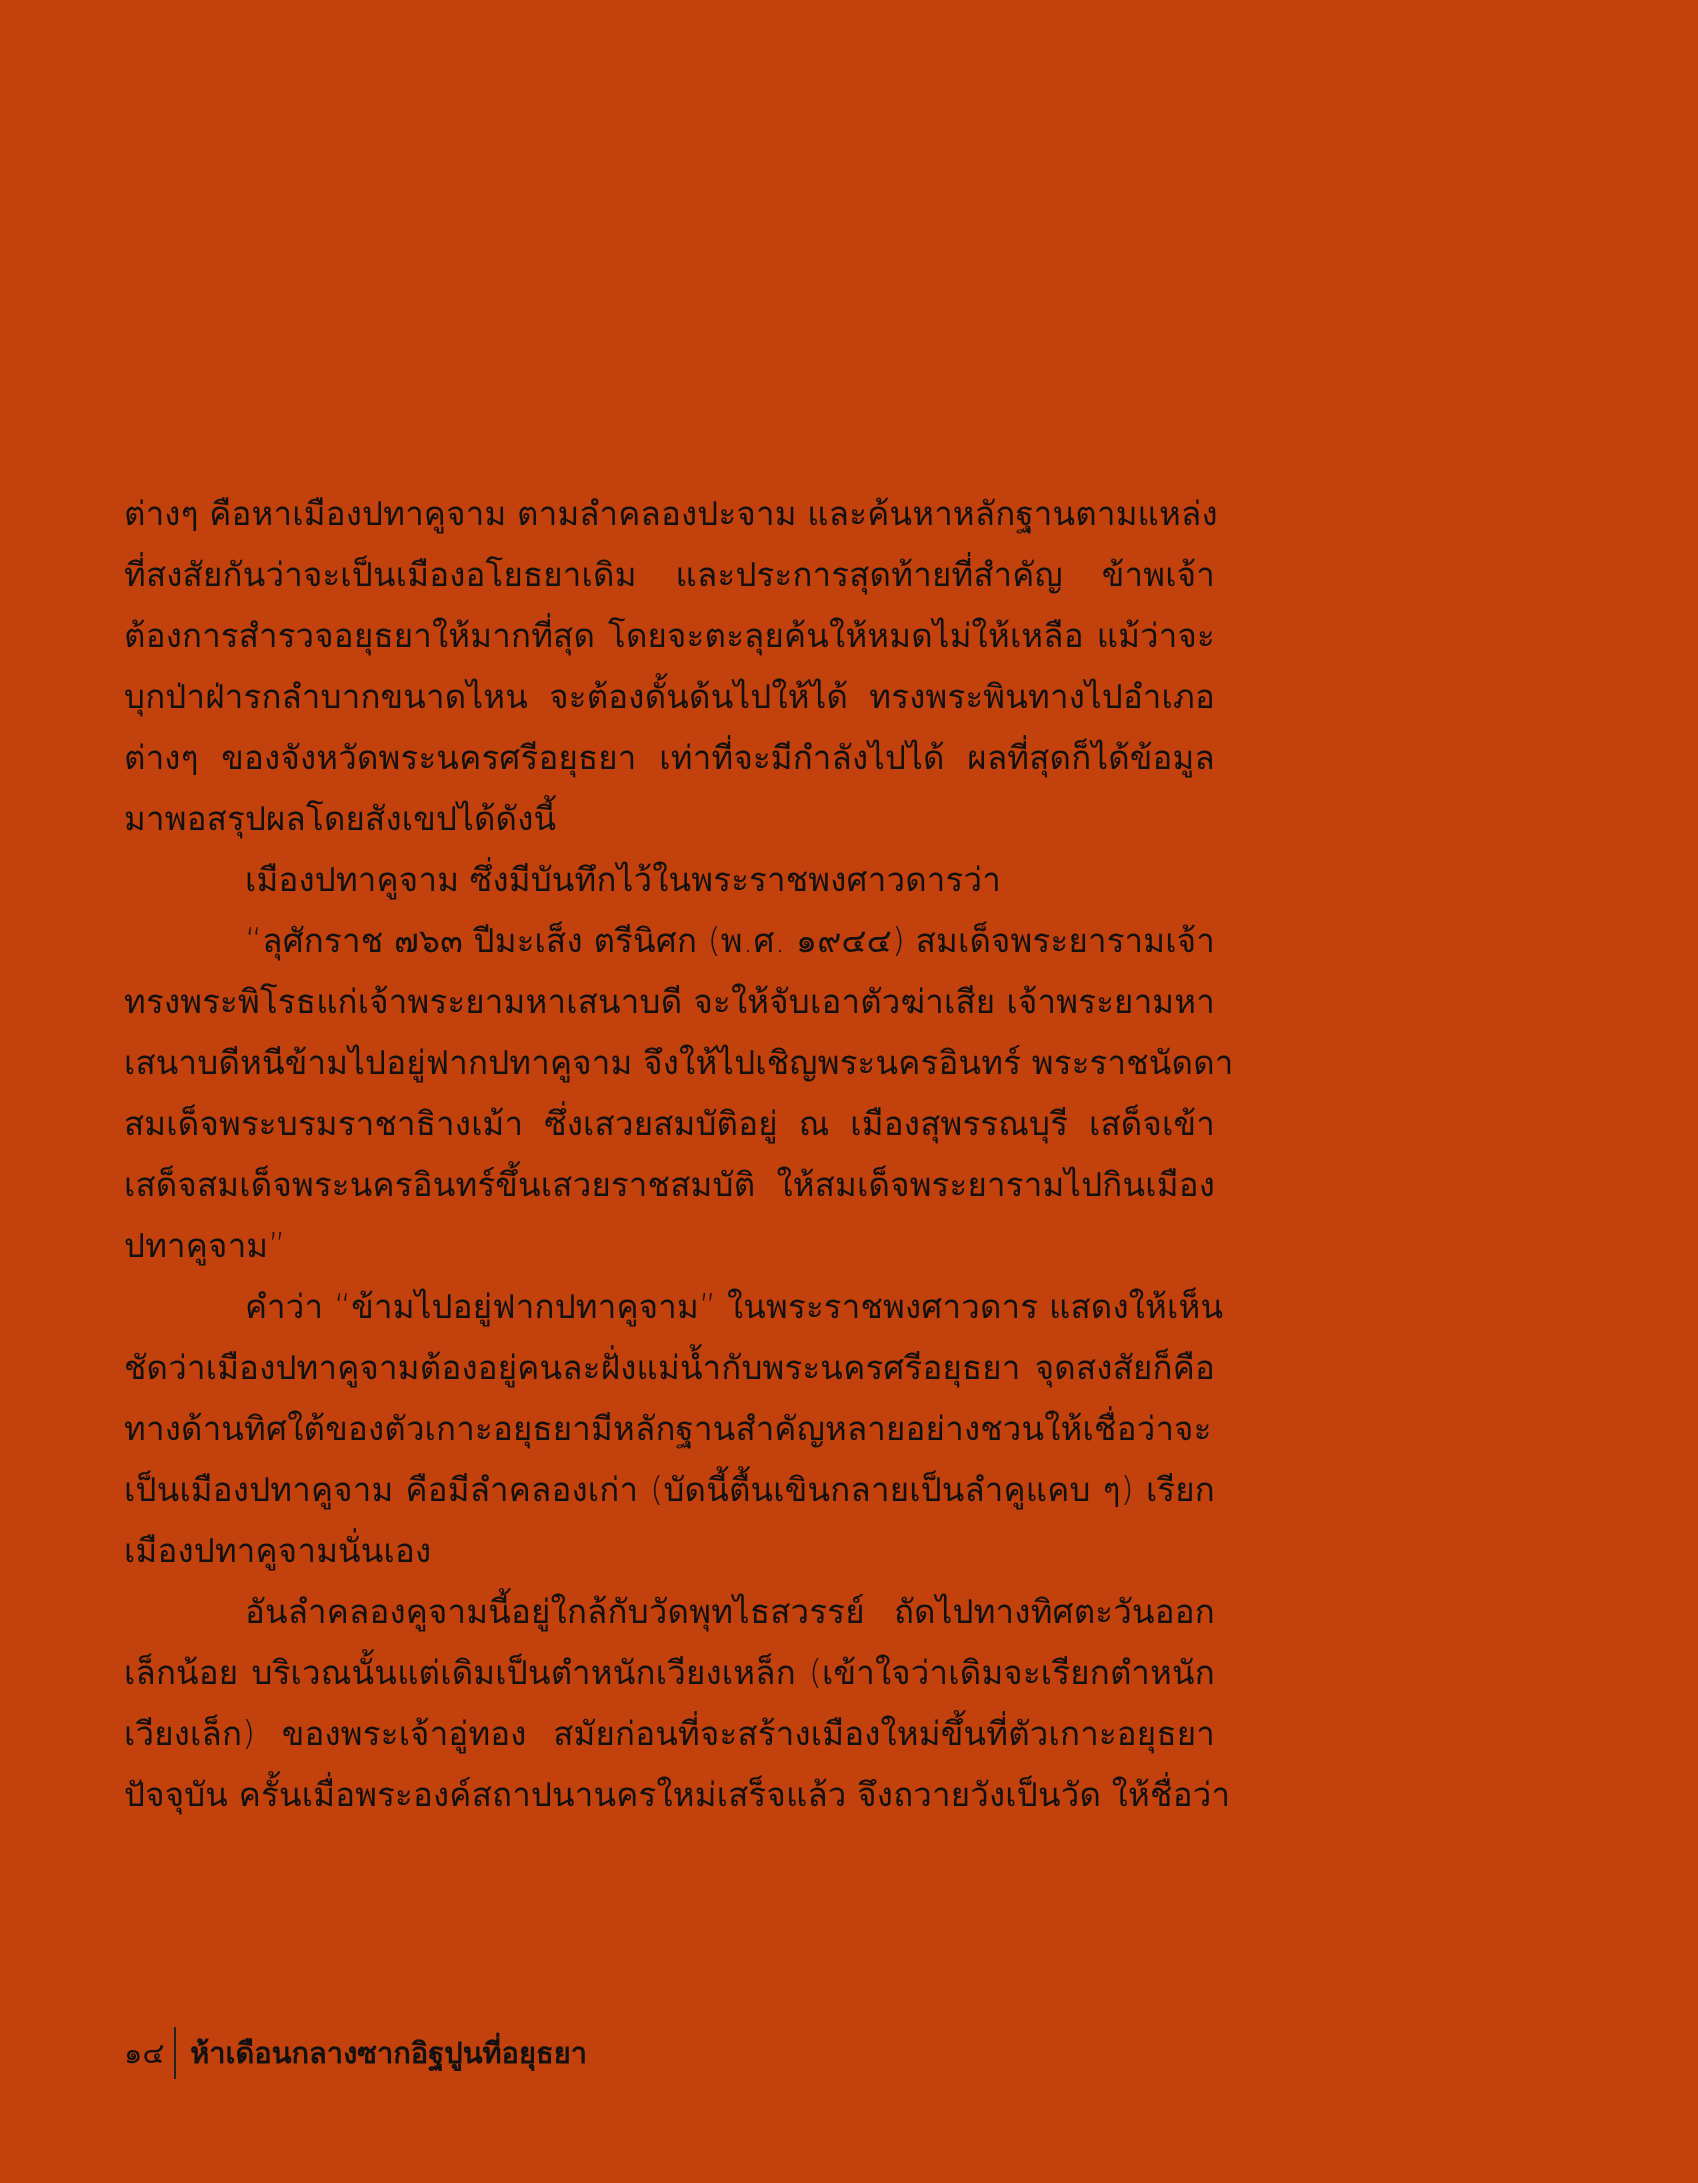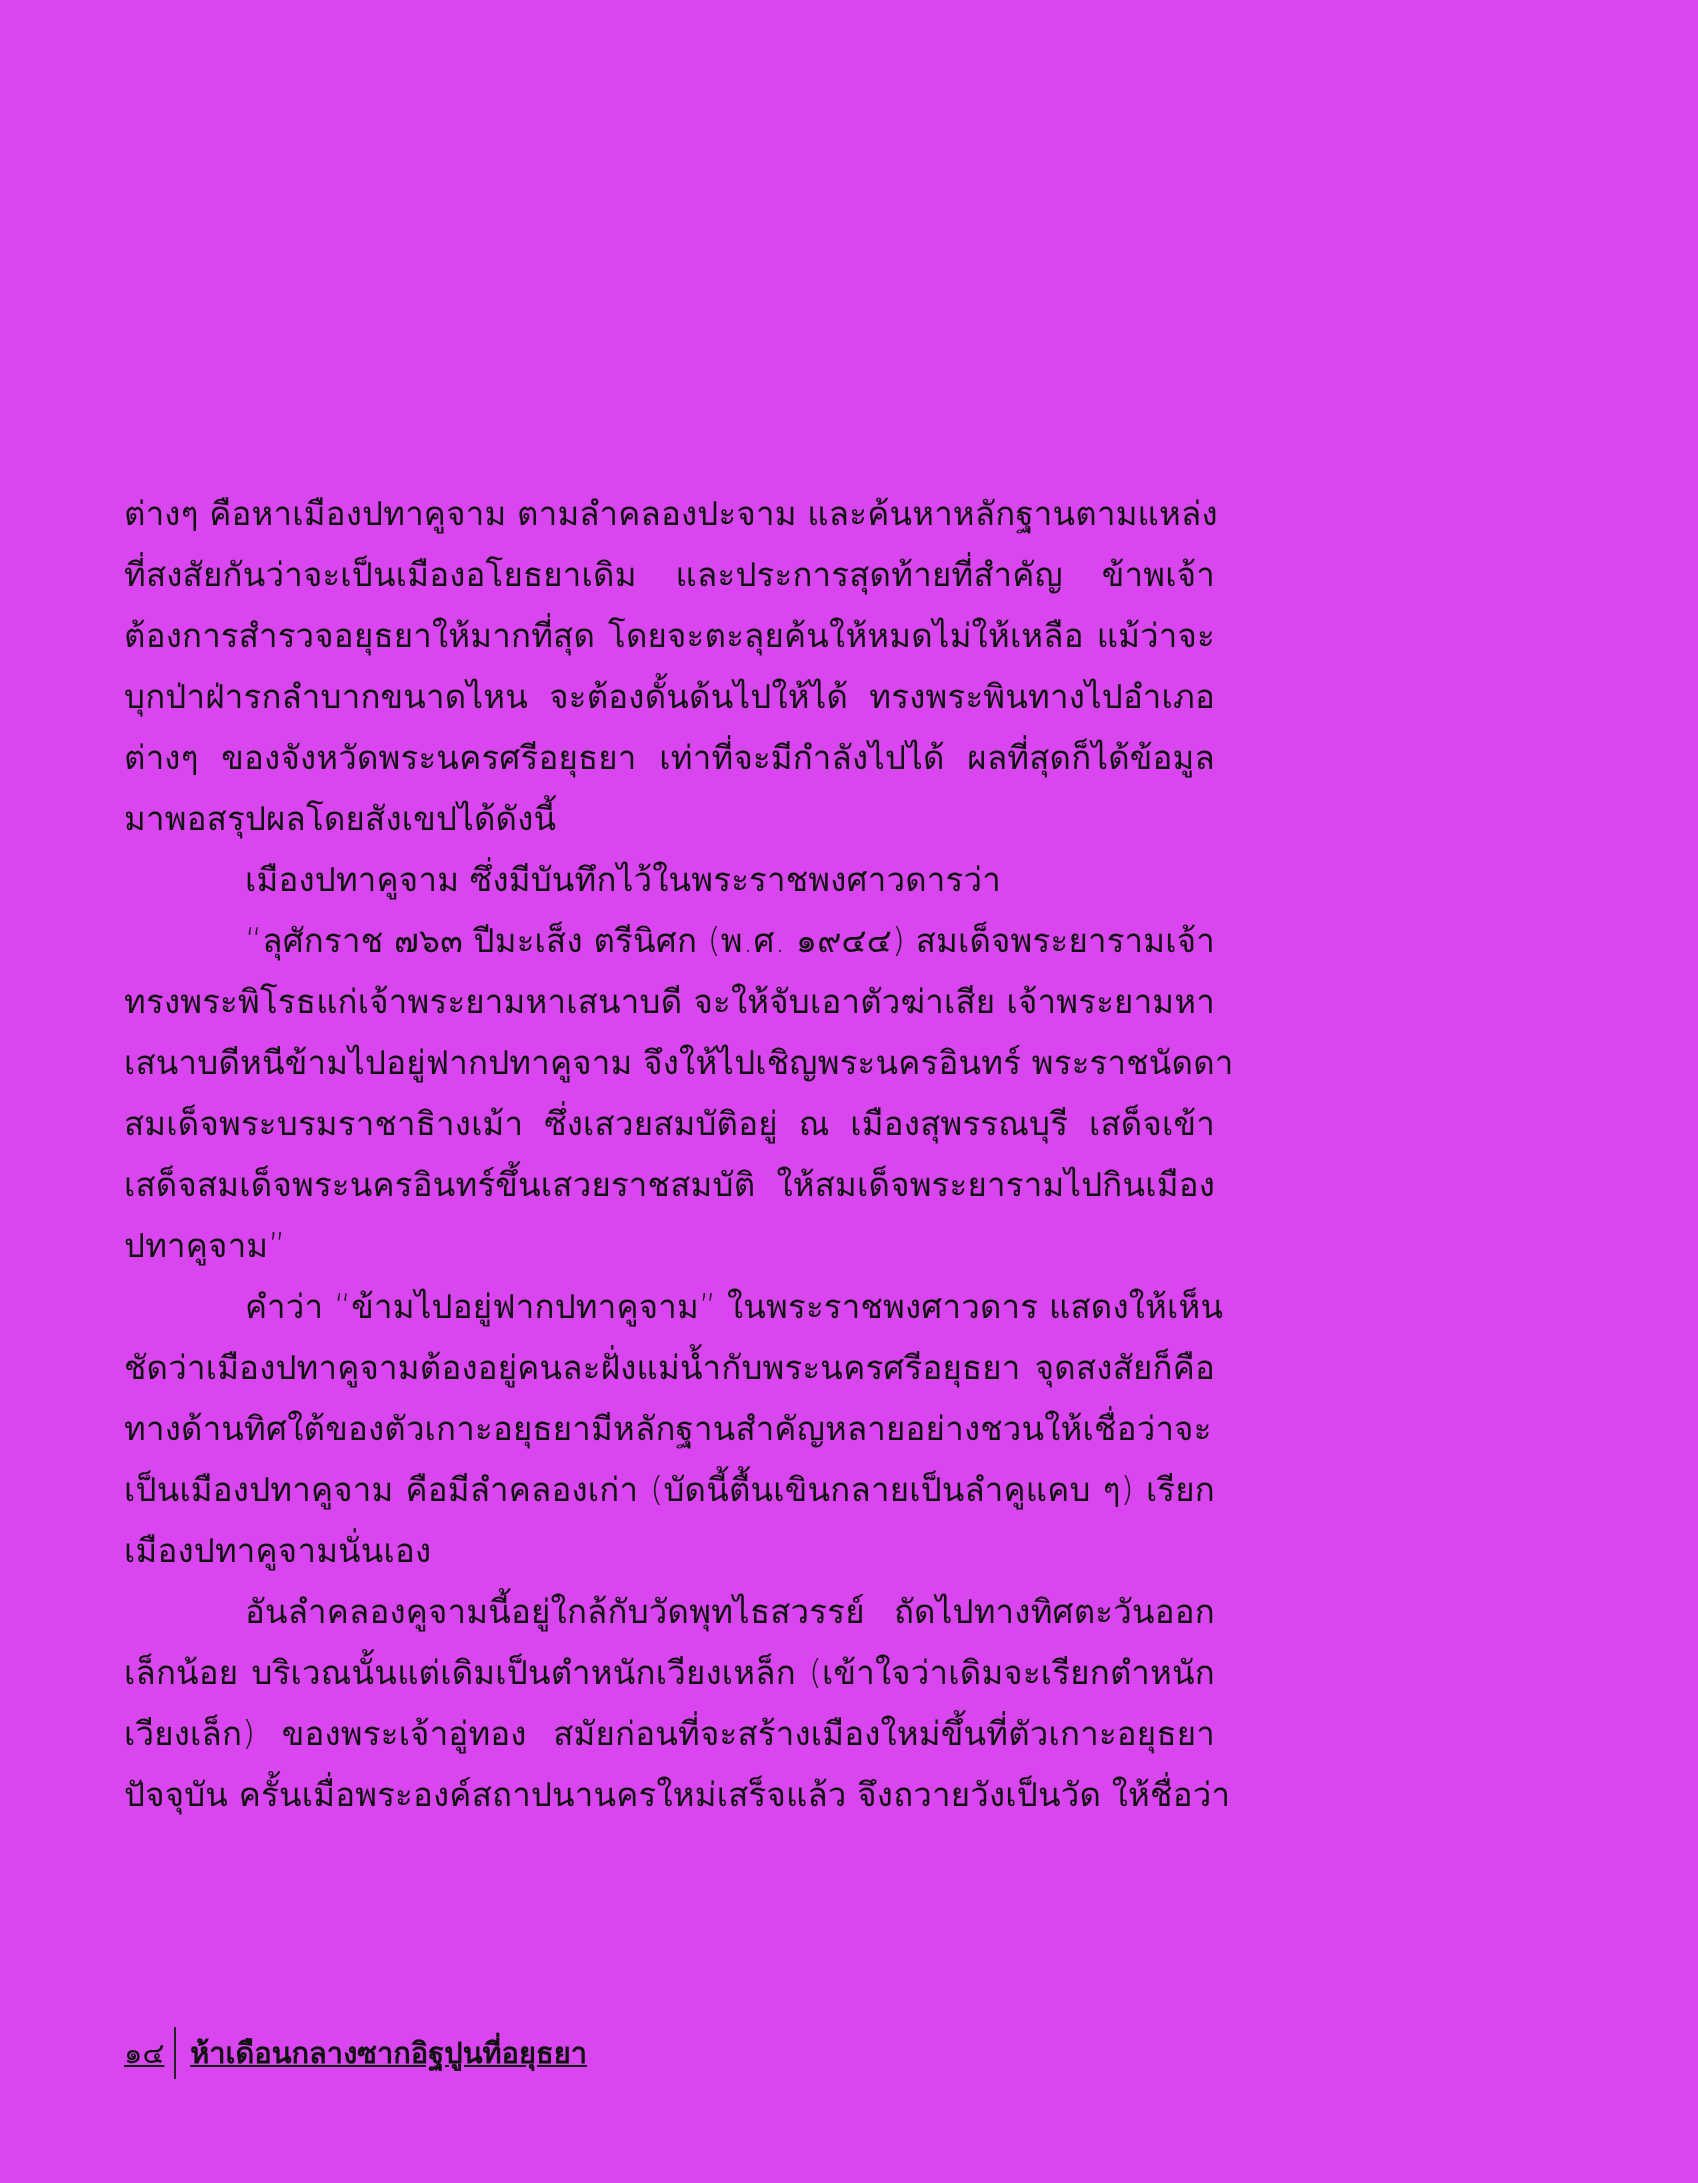--- a/index.html
+++ b/index.html
@@ -13,21 +13,21 @@
       position: relative;
       overflow: hidden;
       font-family: "DejaVu Sans", "Liberation Sans", sans-serif;
       color: #111111;
     }
     .page {
       position: absolute;
       left: 0; top: 0;
       width: 1698px;
       height: 2183px;
-      background: #d946ef;
+      background: #c2410c;
     }
     .text-block {
       position: absolute;
       left: 124px;
       top: 483px;
       width: 1091px;
     }
     .line {
       height: 61px;
       line-height: 61px;
@@ -45,21 +45,20 @@
     .line.indent {
       padding-left: 121px;
     }
     .footer {
       position: absolute;
       left: 124px;
       top: 2029px;
       height: 48px;
       display: flex;
       align-items: center;
-      text-decoration: underline;
     }
     .page-number {
       font-size: 29px;
       line-height: 40px;
       color: #111;
     }
     .footer-sep {
       width: 1.6px;
       height: 52px;
       background: #222;

